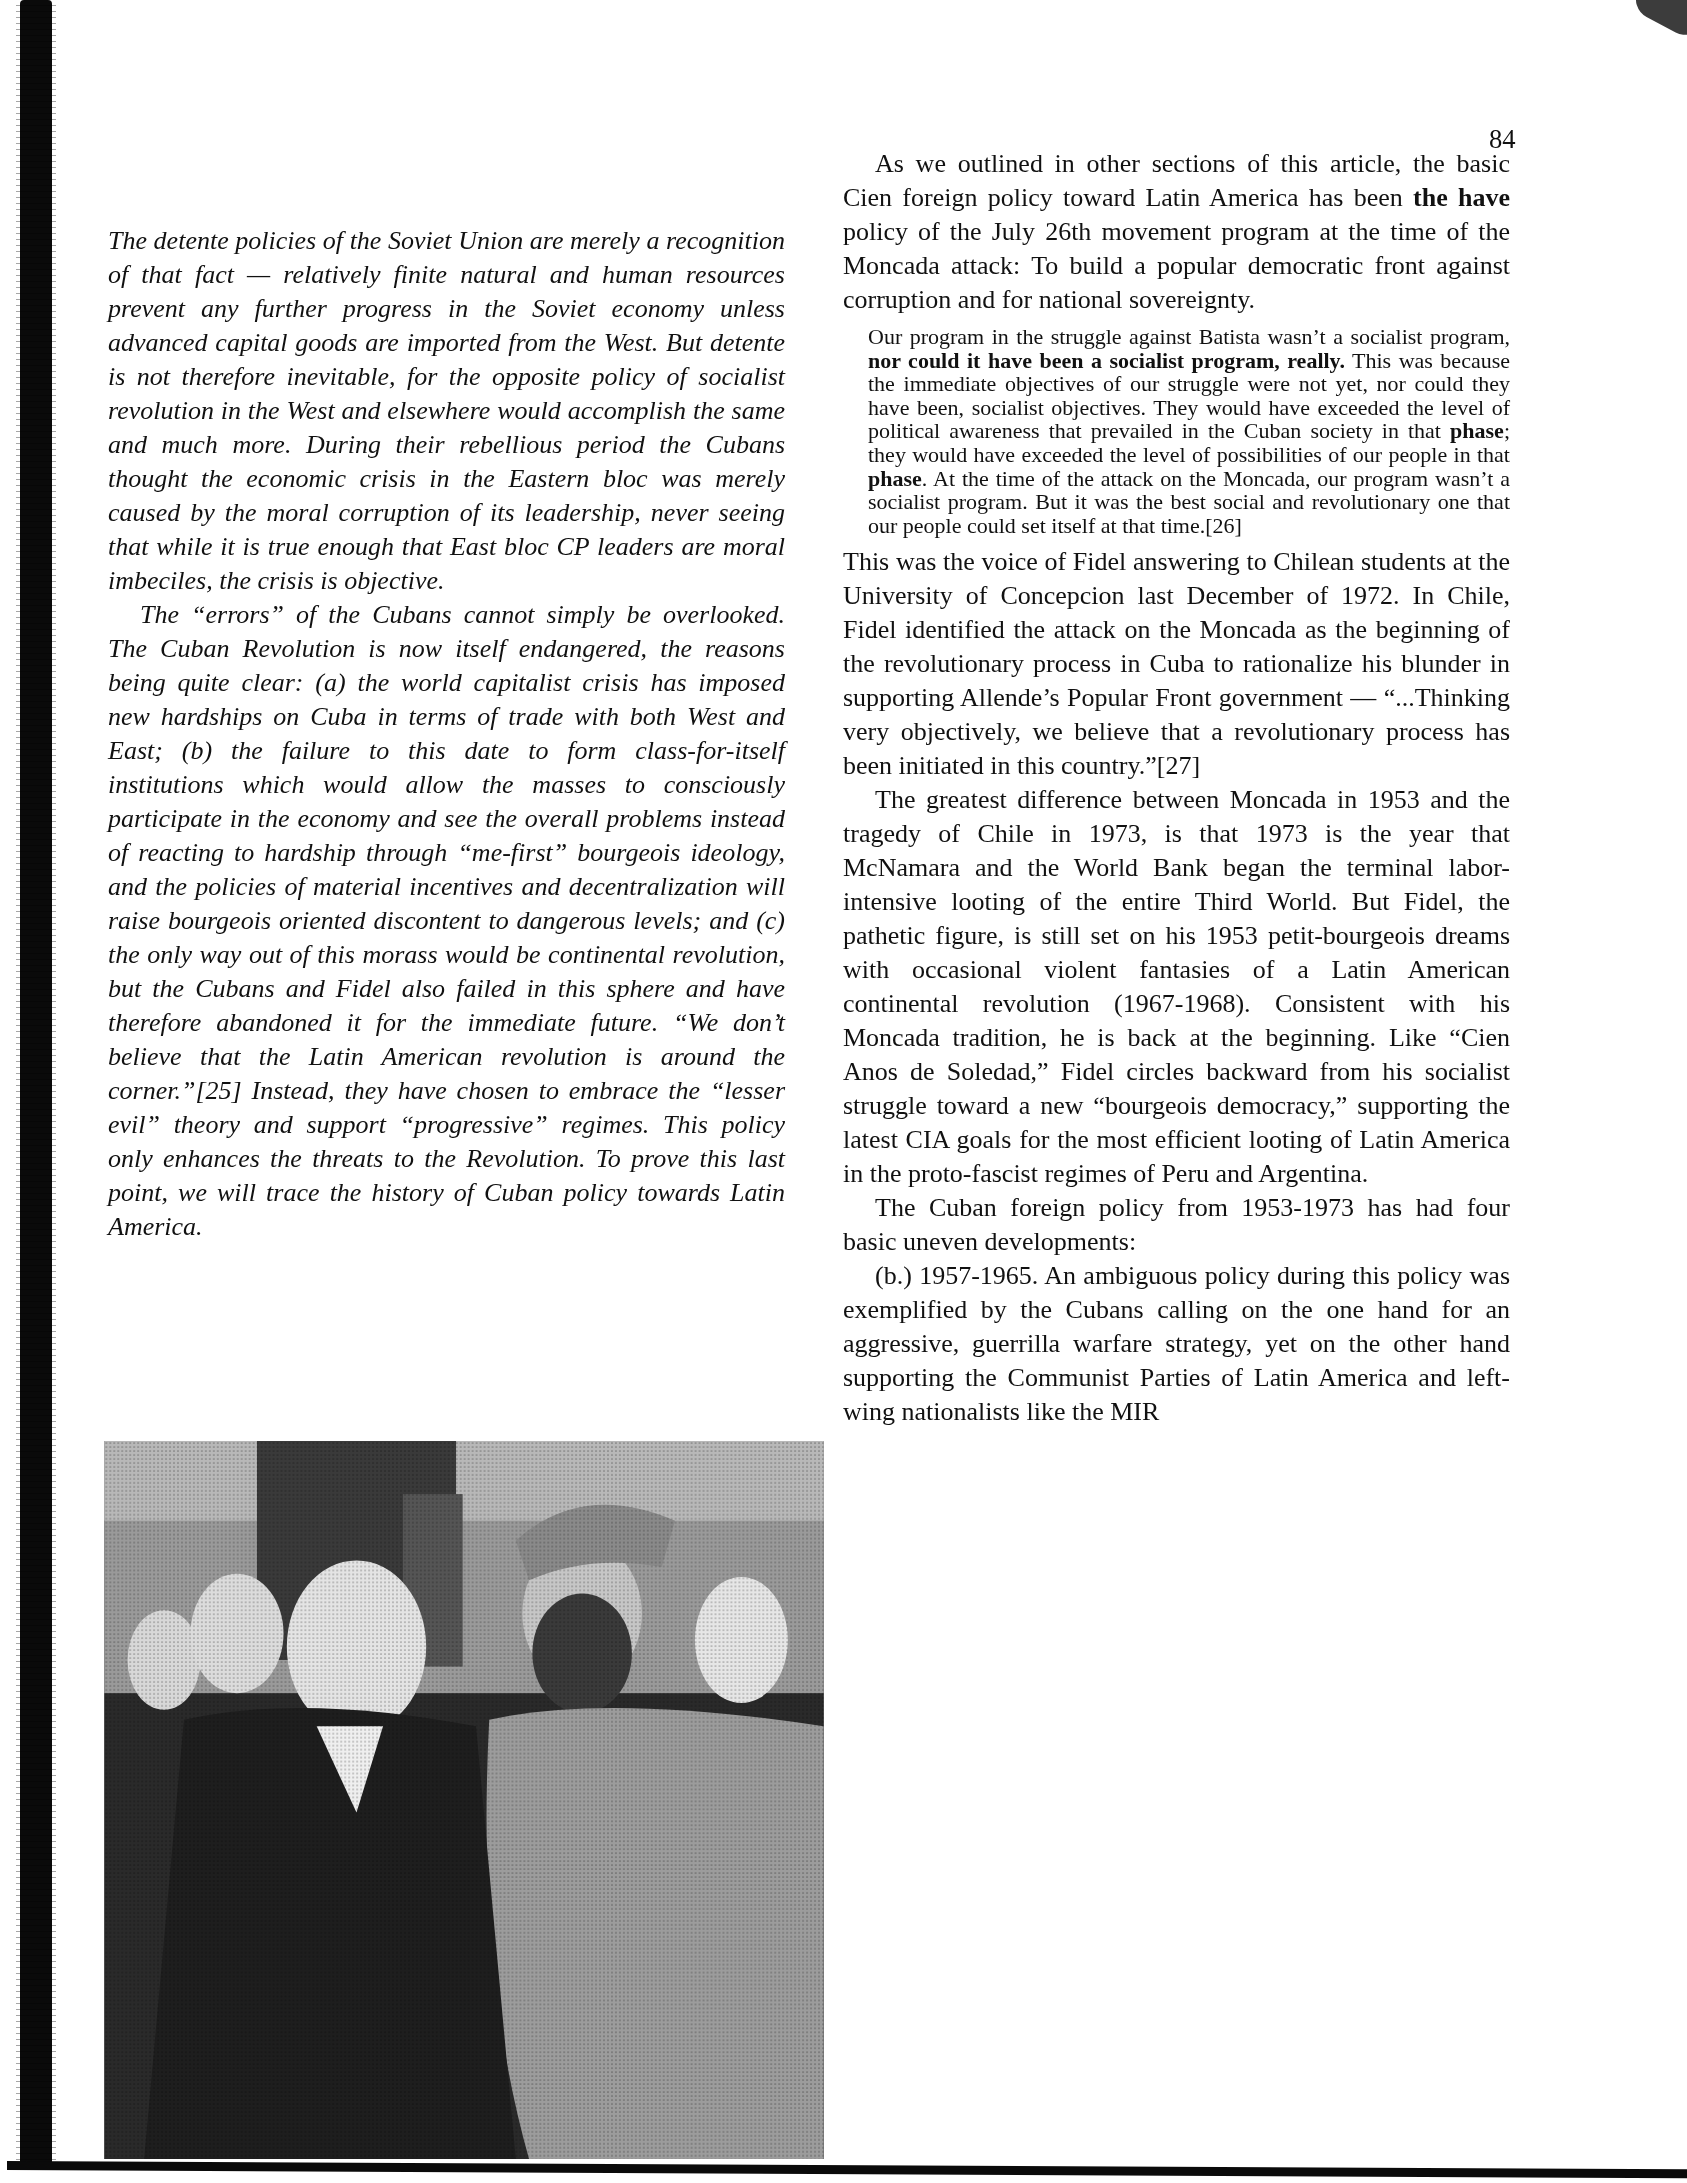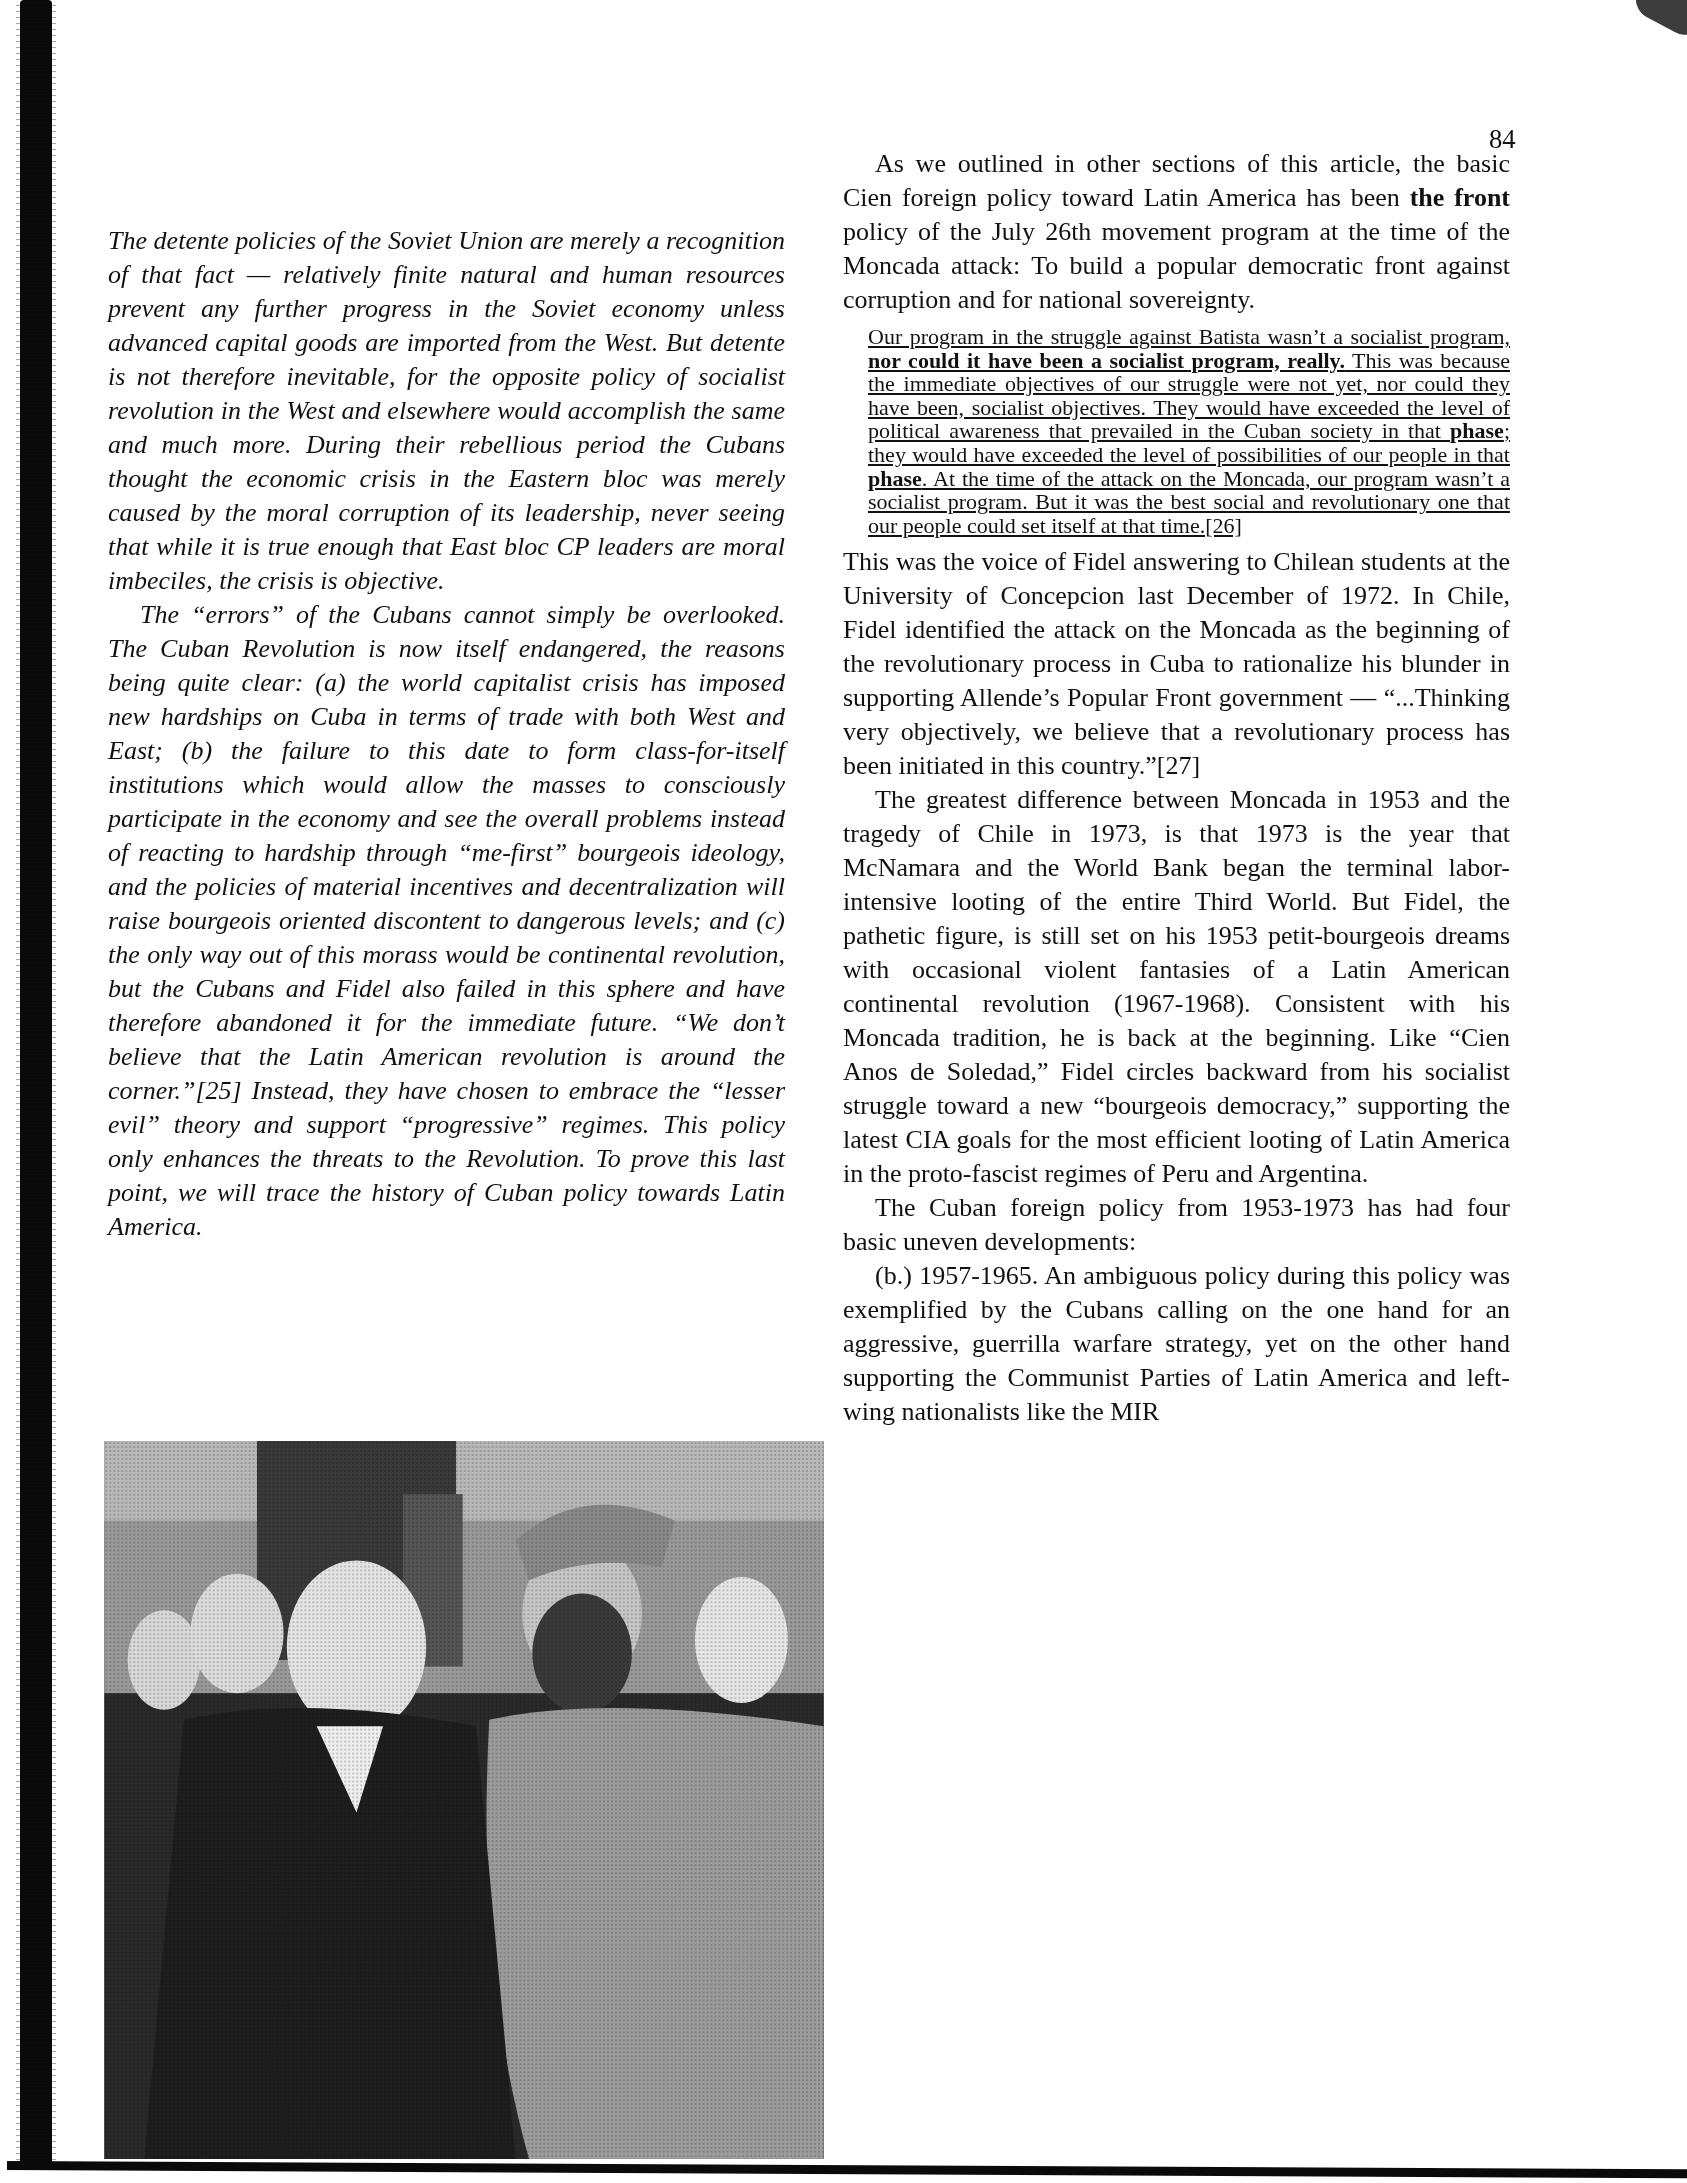--- a/index.html
+++ b/index.html
@@ -16,21 +16,21 @@
   .page-number { position: absolute; left: 1489px; top: 124px; font-size: 26.6px; }
 
   .col { position: absolute; font-size: 26px; line-height: 34px; text-align: justify; }
   .col-left { left: 108px; top: 224px; width: 677px; font-style: italic; }
   .col-right { left: 843px; top: 147px; width: 667px; }
   .col p { margin: 0; }
   .indent { text-indent: 32px; }
   .bold { font-weight: bold; }
 
   .heading { font-weight: bold; font-size: 25px; margin: 101px 0 29px 0 !important; letter-spacing: 0.1px; }
-  .quote { font-size: 22px; line-height: 23.6px; margin: 8px 0 8px 25px !important; text-align: justify; text-decoration: underline; }
+  .quote { font-size: 22px; line-height: 23.6px; margin: 8px 0 8px 25px !important; text-align: justify; }
 
   .photo { position: absolute; left: 104px; top: 1441px; width: 720px; height: 718px; overflow: hidden;
            background: #777; }
   .photo svg { display: block; }
 </style>
 </head>
 <body>
 
 <div class="scan-edge-left"></div>
 <div class="scan-edge-bottom"></div>
@@ -64,20 +64,20 @@
     <ellipse cx="720" cy="320" rx="75" ry="90" fill="#3a3a3a"></ellipse>
     <ellipse cx="960" cy="300" rx="70" ry="95" fill="#e6e6e6"></ellipse>
     <path d="M580,420 Q760,380 1084,430 L1084,1082 L640,1082 Q560,800 580,420 Z" fill="#9c9c9c"></path>
     <path d="M120,420 Q300,380 560,430 L620,1082 L60,1082 Z" fill="#1e1e1e"></path>
     <path d="M320,430 L380,560 L420,430 Z" fill="#efefef"></path>
     <rect width="1084" height="1082" fill="url(#dots)"></rect>
   </svg>
 </div>
 
 <div class="col col-right">
-  <p class="indent"><span>As we outlined in other sections of this article, the basic Cien foreign policy toward Latin America has been </span><span class="bold">the front</span><span> policy of the July 26th movement program at the time of the Moncada attack: To build a popular democratic front against corruption and for national sovereignty.</span></p>
+  <p class="indent"><span>As we outlined in other sections of this article, the basic Cien foreign policy toward Latin America has been </span><span class="bold">the have</span><span> policy of the July 26th movement program at the time of the Moncada attack: To build a popular democratic front against corruption and for national sovereignty.</span></p>
   <p class="quote"><span>Our program in the struggle against Batista wasn’t a socialist program, </span><span class="bold">nor could it have been a socialist program, really.</span><span> This was because the immediate objectives of our struggle were not yet, nor could they have been, socialist objectives. They would have exceeded the level of political awareness that prevailed in the Cuban society in that </span><span class="bold">phase</span><span>; they would have exceeded the level of possibilities of our people in that </span><span class="bold">phase</span><span>. At the time of the attack on the Moncada, our program wasn’t a socialist program. But it was the best social and revolutionary one that our people could set itself at that time.[26]</span></p>
   <p>This was the voice of Fidel answering to Chilean students at the University of Concepcion last December of 1972. In Chile, Fidel identified the attack on the Moncada as the beginning of the revolutionary process in Cuba to rationalize his blunder in supporting Allende’s Popular Front government — “...Thinking very objectively, we believe that a revolutionary process has been initiated in this country.”[27]</p>
   <p class="indent">The greatest difference between Moncada in 1953 and the tragedy of Chile in 1973, is that 1973 is the year that McNamara and the World Bank began the terminal labor-intensive looting of the entire Third World. But Fidel, the pathetic figure, is still set on his 1953 petit-bourgeois dreams with occasional violent fantasies of a Latin American continental revolution (1967-1968). Consistent with his Moncada tradition, he is back at the beginning. Like “Cien Anos de Soledad,” Fidel circles backward from his socialist struggle toward a new “bourgeois democracy,” supporting the latest CIA goals for the most efficient looting of Latin America in the proto-fascist regimes of Peru and Argentina.</p>
   <p class="indent">The Cuban foreign policy from 1953-1973 has had four basic uneven developments:</p>
   <p class="indent">(b.) 1957-1965. An ambiguous policy during this policy was exemplified by the Cubans calling on the one hand for an aggressive, guerrilla warfare strategy, yet on the other hand supporting the Communist Parties of Latin America and left-wing nationalists like the MIR</p>
 </div>
 
 
 </body></html>

